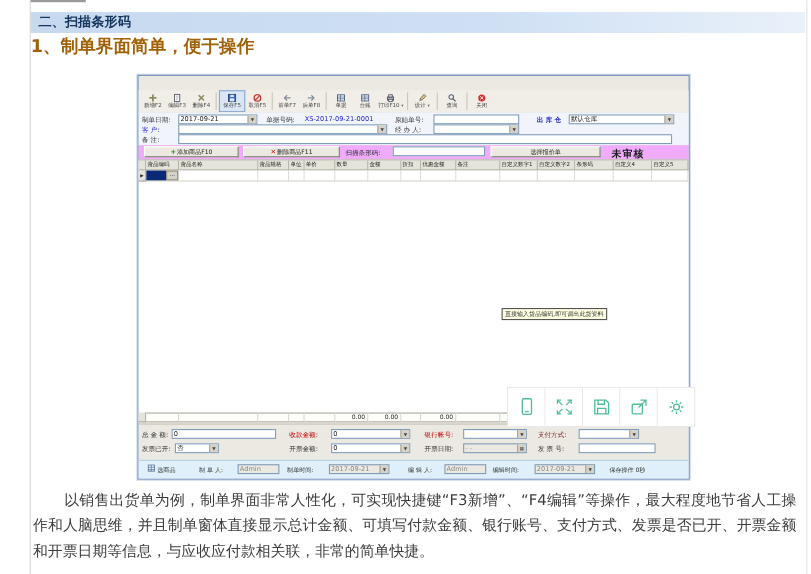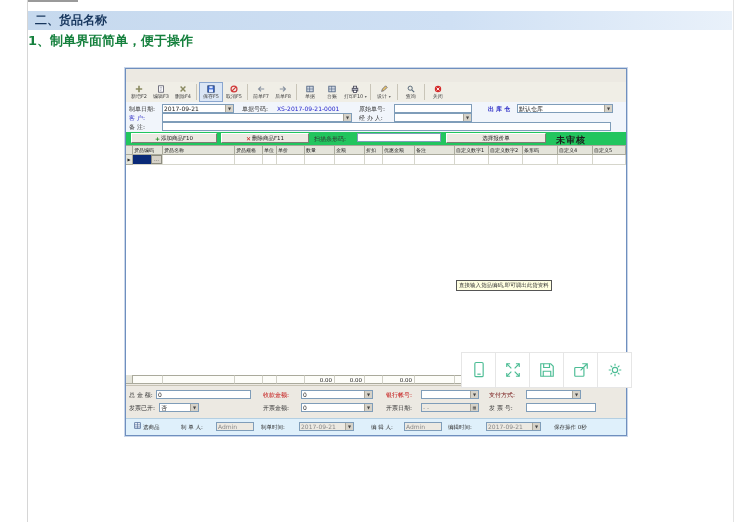--- a/index.html
+++ b/index.html
@@ -4,21 +4,21 @@
 <style>
   html,body{margin:0;padding:0;background:#fff;font-family:"DejaVu Sans",sans-serif;}
   #page{position:relative;width:737px;height:522px;background:#ffffff;overflow:hidden;}
   .vline{position:absolute;top:0;bottom:0;width:1px;background:#d6d6d6;}
   .topline{position:absolute;left:28px;top:0;width:50px;height:2px;background:#9a9a9a;}
 
   
   .section-bar{position:absolute;left:28px;top:11px;width:704px;height:19px;
     background:linear-gradient(90deg,#c6d9ee,#cfe0f4 60%,#e9f1fa);
     color:#17365d;font-size:12px;font-weight:bold;line-height:19px;padding-left:7px;box-sizing:border-box;}
-  .sub-title{position:absolute;left:28px;top:32px;font-size:13px;font-weight:bold;color:#15803d;}
+  .sub-title{position:absolute;left:28px;top:32px;font-size:16px;font-weight:bold;color:#a16207;}
 
   
   .paragraph{position:absolute;left:30px;top:444px;width:694px;font-size:13.5px;color:#3c3c3c;
     line-height:1.72;text-indent:2.1em;text-align:justify;}
 
   
   #app{position:absolute;left:125px;top:68px;width:500px;height:366px;
     background:#ece9e2;border:1px solid #6f8fbe;box-shadow:0 0 0 1px #c9d6ea;font-size:6px;}
   .titlebar{position:absolute;left:0;top:0;right:0;height:13px;
     background:linear-gradient(90deg,#b9cfee,#7fa5dd 30%,#3f6fc0 70%,#6d96d4);display:flex;align-items:center;}
@@ -42,21 +42,21 @@
   .lbl-red{color:#c00000;}
   .val-blue{position:absolute;font-size:6px;color:#2323cc;white-space:nowrap;}
   .inp{position:absolute;height:9px;background:#fff;border:1px solid #7f9db9;font-size:6px;
     color:#222;padding:0 1px;box-sizing:border-box;font-family:"DejaVu Sans",sans-serif;}
   .inp.gray{background:#ece9e2;color:#888;}
   .combo{position:absolute;height:9px;background:#fff;border:1px solid #7f9db9;display:flex;box-sizing:border-box;}
   .combo-val{flex:1;font-size:6px;color:#222;overflow:hidden;white-space:nowrap;padding:0 1px;line-height:7px;}
   .combo-btn{width:7px;background:#d6d2c8;border-left:1px solid #a9a598;font-size:4px;color:#444;
     display:flex;align-items:center;justify-content:center;}
 
-  .actionstrip{position:absolute;left:0;top:63px;right:0;height:13px;background:#22c55e;border-bottom:1px solid #c6c2b4;}
+  .actionstrip{position:absolute;left:0;top:63px;right:0;height:13px;background:#f0abfc;border-bottom:1px solid #c6c2b4;}
   .btn3d{position:absolute;height:10px;background:#ece9e2;border:1px solid;border-color:#fff #7d7d72 #7d7d72 #fff;
     font-size:5.5px;color:#222;display:flex;align-items:center;justify-content:center;gap:1px;box-sizing:border-box;}
   .btn3d .mini{font-weight:bold;font-size:6px;}
   .audit{position:absolute;font-size:9px;font-weight:bold;color:#1c1c1c;letter-spacing:1px;}
 
   .gridwrap{position:absolute;left:0;top:76px;right:0;bottom:51px;background:#fff;border-top:1px solid #a8a89a;}
   .grid-header,.grid-row,.grid-totals{display:flex;width:100%;box-sizing:border-box;}
   .gc{box-sizing:border-box;border-right:1px solid #aaaa9c;border-bottom:1px solid #aaaa9c;
     background:#e4e4da;font-size:5px;color:#222;height:9px;line-height:9px;padding-left:1px;
     overflow:hidden;white-space:nowrap;flex-shrink:0;}
@@ -86,21 +86,21 @@
   .sb-ic svg{width:7px;height:7px;}
 </style>
 </head>
 <body>
 
 <div id="page">
   <div class="vline" style="left:27px"></div>
   <div class="vline" style="left:733px;background:#e3e3e3"></div>
   <div class="topline"></div>
 
-  <div class="section-bar">二、货品名称</div>
+  <div class="section-bar">二、扫描条形码</div>
   <div class="sub-title">1、制单界面简单，便于操作</div>
 
   <div id="app">
 
 
     <div class="toolbar">
         <div class="tb-btn">
           <span class="tb-ic">
             <svg viewBox="0 0 10 10">
               <path d="M5 1v8M1 5h8" stroke="#8a8a62" stroke-width="2" fill="none"></path>
@@ -421,13 +421,14 @@
       <input class="inp gray" style="left: 278px; top: 3px; width: 38px; position: absolute;" value="Admin">
       <span class="sb-txt" style="left:322px">编辑时间:</span>
       <div class="combo" style="left:360px;top:3px;width:55px;background:#ece9e2">
         <span class="combo-val" style="color:#888">2017-09-21</span>
         <span class="combo-btn">▼</span>
       </div>
       <span class="sb-txt" style="left:428px">保存操作  0秒</span>
     </div>
   </div>
 
+  <div class="paragraph">以销售出货单为例，制单界面非常人性化，可实现快捷键“F3新增”、“F4编辑”等操作，最大程度地节省人工操作和人脑思维，并且制单窗体直接显示总计金额、可填写付款金额、银行账号、支付方式、发票是否已开、开票金额和开票日期等信息，与应收应付款相关联，非常的简单快捷。</div>
 </div>
 
 </body></html>

